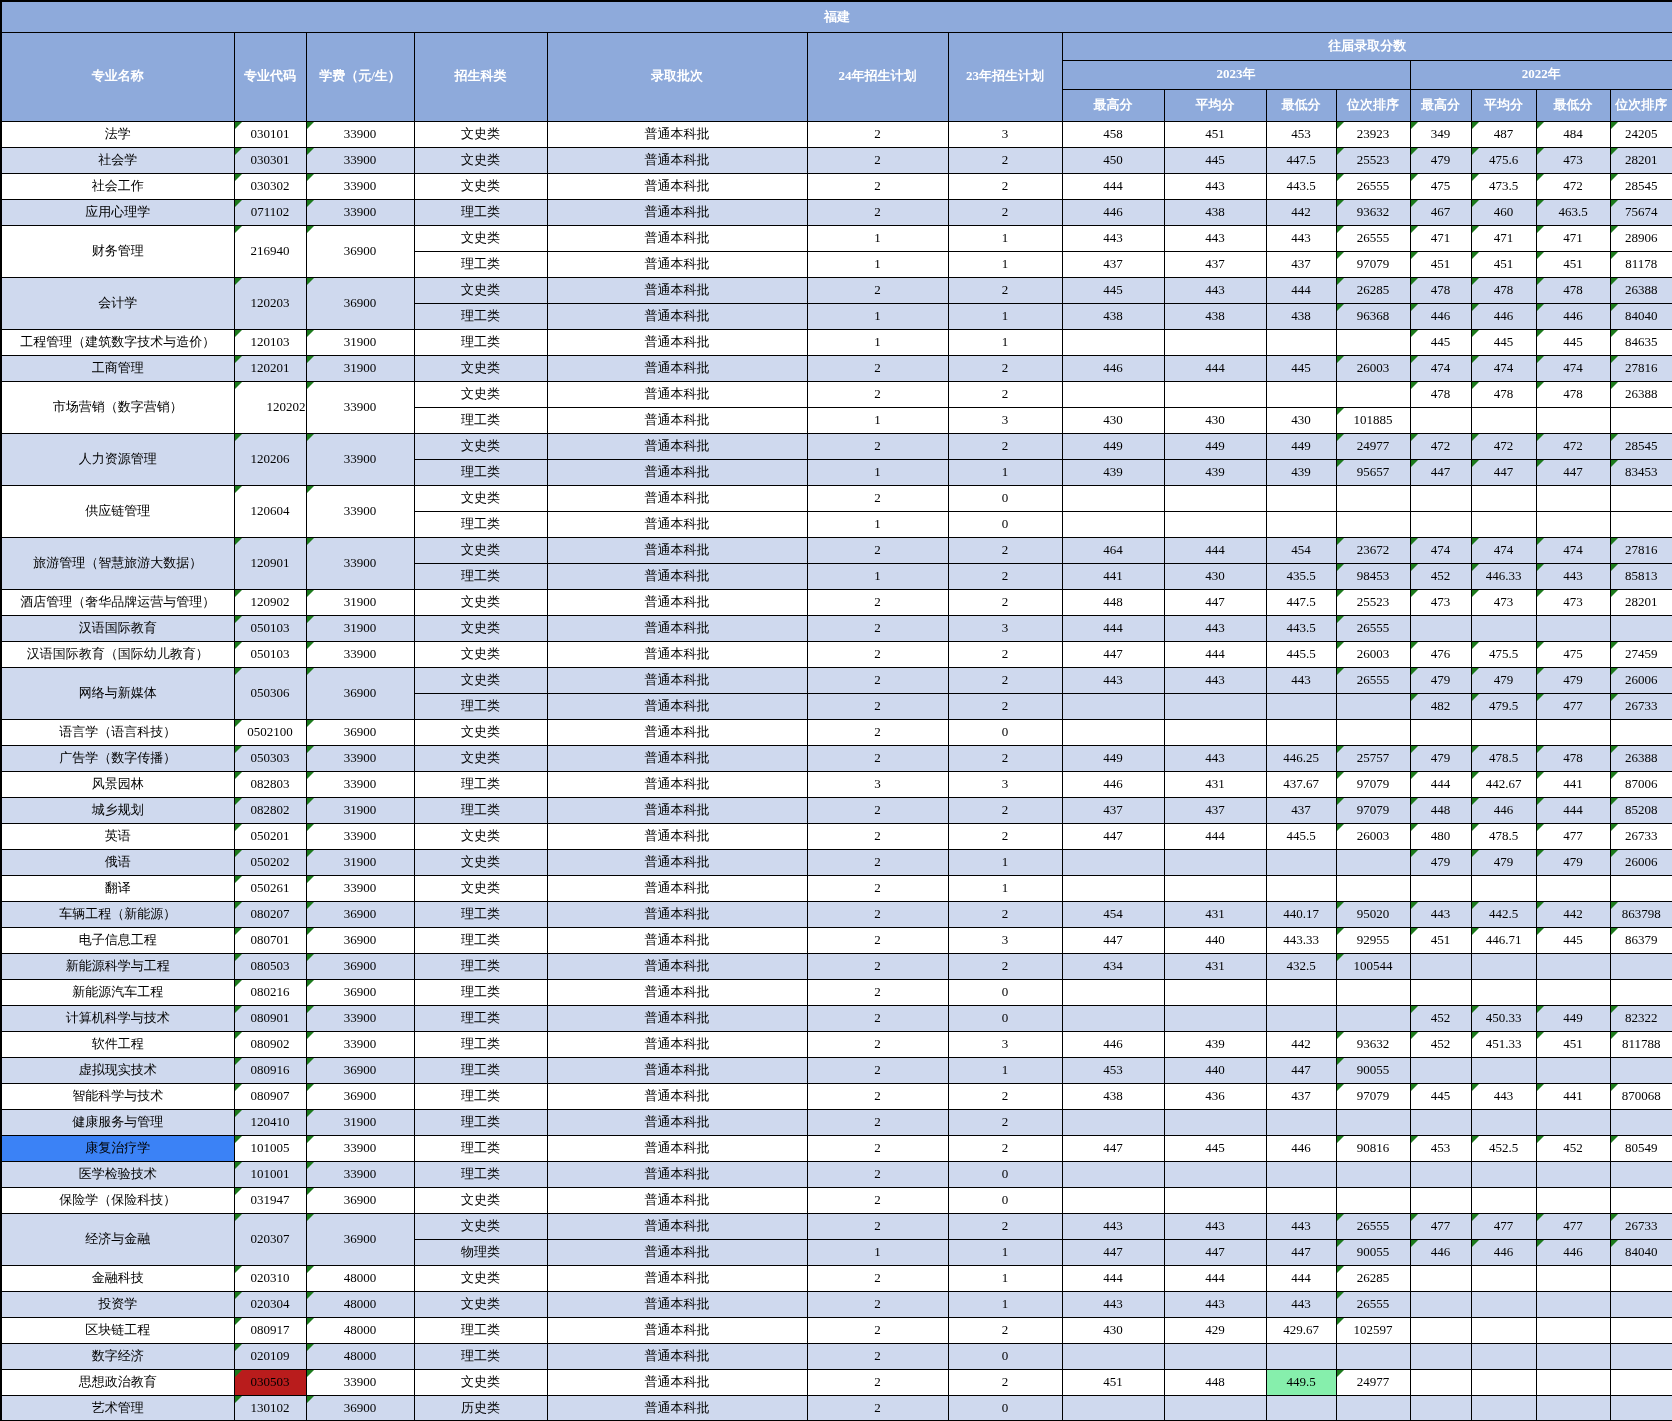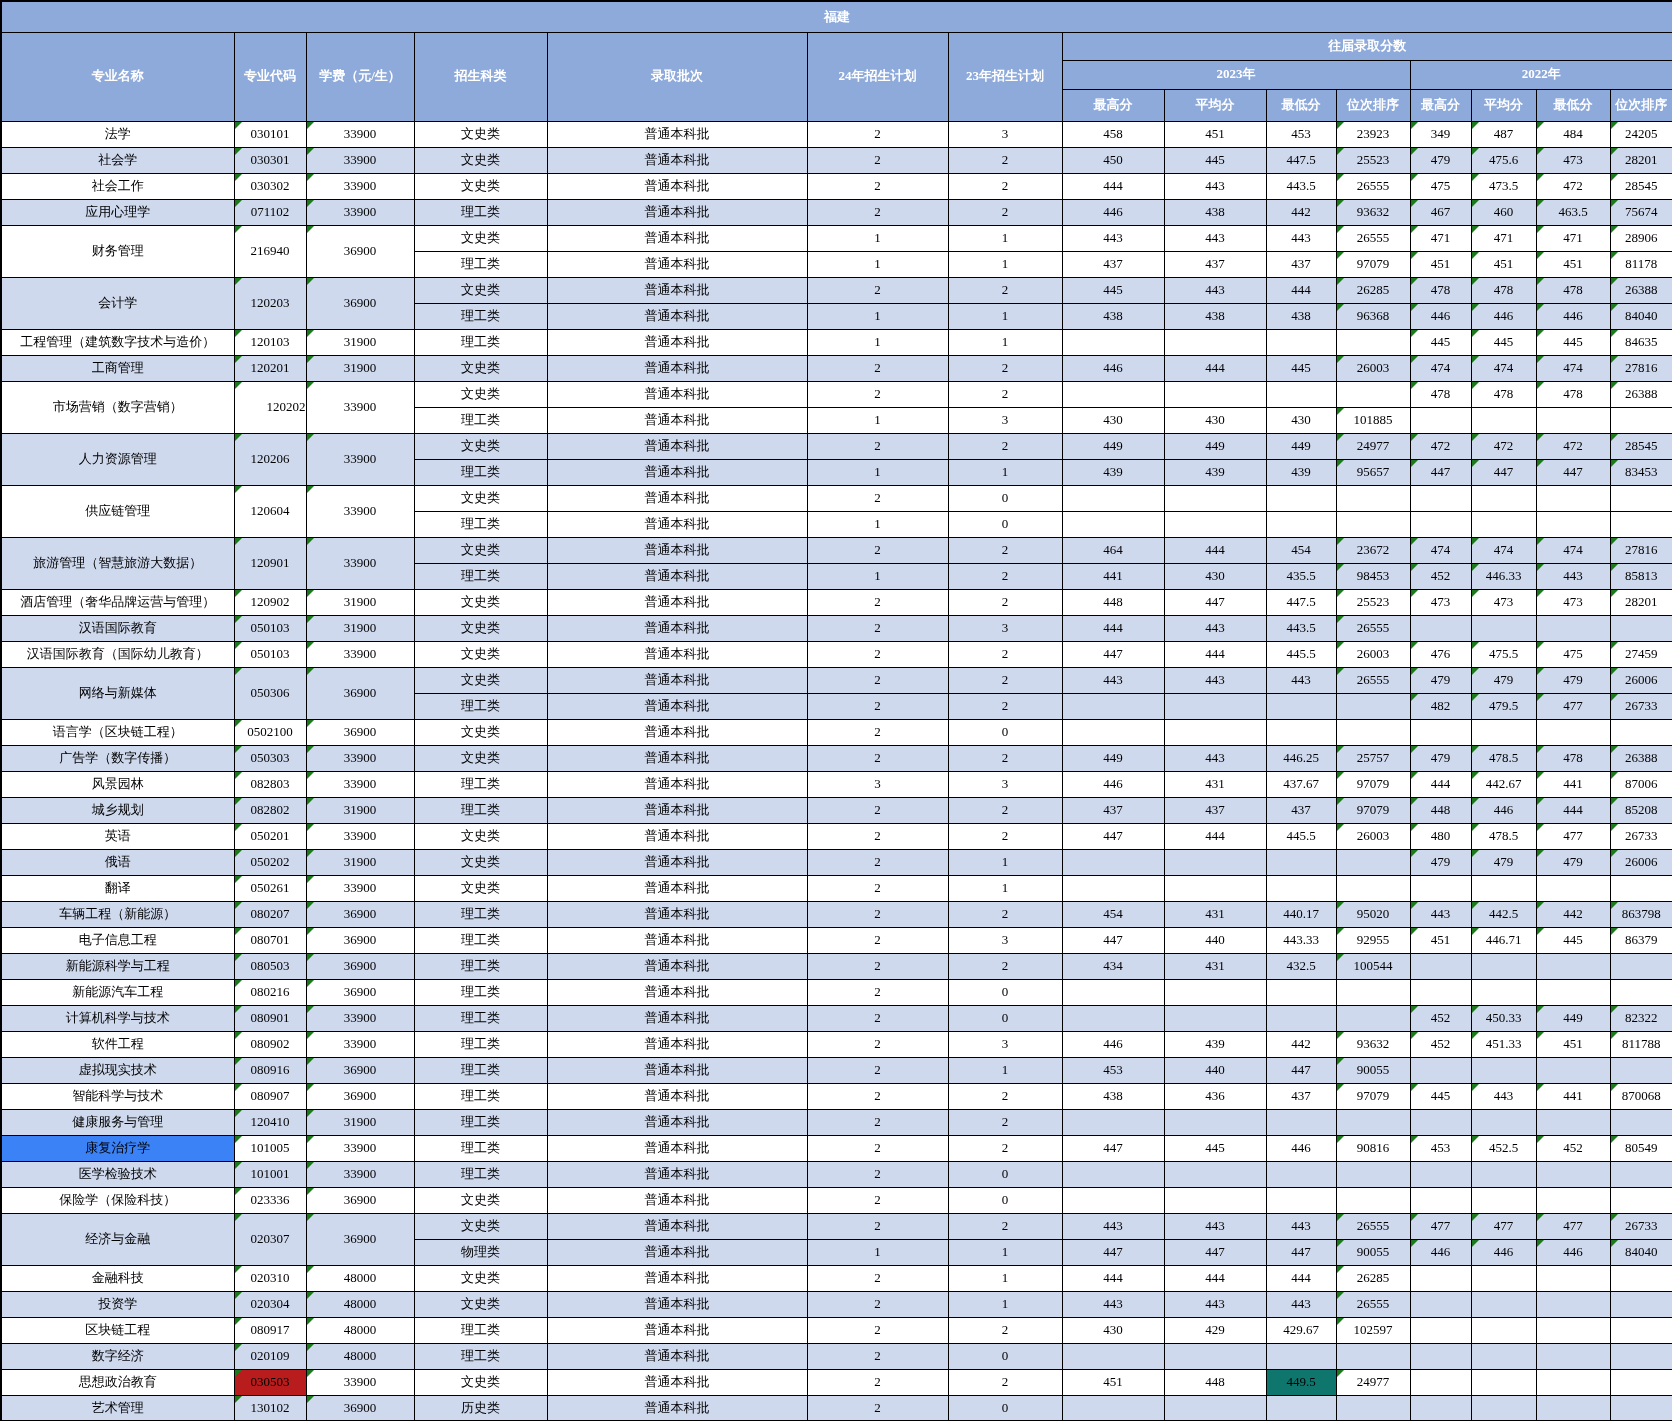--- a/index.html
+++ b/index.html
@@ -451,21 +451,21 @@
         <td style="background-color: rgb(207, 217, 238);"></td>
         <td style="background-color: rgb(207, 217, 238);"></td>
         <td style="background-color: rgb(207, 217, 238);"></td>
         <td style="background-color: rgb(207, 217, 238);"></td>
         <td class="gm" style="background-color: rgb(207, 217, 238);">482</td>
         <td class="gm" style="background-color: rgb(207, 217, 238);">479.5</td>
         <td class="gm" style="background-color: rgb(207, 217, 238);">477</td>
         <td class="gm" style="background-color: rgb(207, 217, 238);">26733</td>
       </tr>
       <tr>
-        <td style="background-color: rgb(255, 255, 255);">语言学（区块链工程）</td>
+        <td style="background-color: rgb(255, 255, 255);">语言学（语言科技）</td>
         <td class="gm" style="background-color: rgb(255, 255, 255);">0502100</td>
         <td class="gm" style="background-color: rgb(255, 255, 255);">36900</td>
         <td style="background-color: rgb(255, 255, 255);">文史类</td>
         <td style="background-color: rgb(255, 255, 255);">普通本科批</td>
         <td style="background-color: rgb(255, 255, 255);">2</td>
         <td style="background-color: rgb(255, 255, 255);">0</td>
         <td style="background-color: rgb(255, 255, 255);"></td>
         <td style="background-color: rgb(255, 255, 255);"></td>
         <td style="background-color: rgb(255, 255, 255);"></td>
         <td style="background-color: rgb(255, 255, 255);"></td>
@@ -758,21 +758,21 @@
         <td style="background-color: rgb(207, 217, 238);"></td>
         <td style="background-color: rgb(207, 217, 238);"></td>
         <td style="background-color: rgb(207, 217, 238);"></td>
         <td style="background-color: rgb(207, 217, 238);"></td>
         <td style="background-color: rgb(207, 217, 238);"></td>
         <td style="background-color: rgb(207, 217, 238);"></td>
         <td style="background-color: rgb(207, 217, 238);"></td>
       </tr>
       <tr>
         <td style="background-color: rgb(255, 255, 255);">保险学（保险科技）</td>
-        <td class="gm" style="background-color: rgb(255, 255, 255);">023336</td>
+        <td class="gm" style="background-color: rgb(255, 255, 255);">031947</td>
         <td class="gm" style="background-color: rgb(255, 255, 255);">36900</td>
         <td style="background-color: rgb(255, 255, 255);">文史类</td>
         <td style="background-color: rgb(255, 255, 255);">普通本科批</td>
         <td style="background-color: rgb(255, 255, 255);">2</td>
         <td style="background-color: rgb(255, 255, 255);">0</td>
         <td style="background-color: rgb(255, 255, 255);"></td>
         <td style="background-color: rgb(255, 255, 255);"></td>
         <td style="background-color: rgb(255, 255, 255);"></td>
         <td style="background-color: rgb(255, 255, 255);"></td>
         <td style="background-color: rgb(255, 255, 255);"></td>
@@ -882,21 +882,21 @@
       <tr>
         <td style="background-color: rgb(255, 255, 255);">思想政治教育</td>
         <td class="gm" style="background-color: #b91c1c;">030503</td>
         <td class="gm" style="background-color: rgb(255, 255, 255);">33900</td>
         <td style="background-color: rgb(255, 255, 255);">文史类</td>
         <td style="background-color: rgb(255, 255, 255);">普通本科批</td>
         <td style="background-color: rgb(255, 255, 255);">2</td>
         <td style="background-color: rgb(255, 255, 255);">2</td>
         <td style="background-color: rgb(255, 255, 255);">451</td>
         <td style="background-color: rgb(255, 255, 255);">448</td>
-        <td style="background-color: #0f766e; margin-left: 6px;">449.5</td>
+        <td style="background-color: #86efac; margin-left: 6px;">449.5</td>
         <td class="gm" style="background-color: rgb(255, 255, 255);">24977</td>
         <td style="background-color: rgb(255, 255, 255);"></td>
         <td style="background-color: rgb(255, 255, 255);"></td>
         <td style="background-color: rgb(255, 255, 255);"></td>
         <td style="background-color: rgb(255, 255, 255);"></td>
       </tr>
       <tr>
         <td style="background-color: rgb(207, 217, 238);">艺术管理</td>
         <td class="gm" style="background-color: rgb(207, 217, 238);">130102</td>
         <td class="gm" style="background-color: rgb(207, 217, 238);">36900</td>

